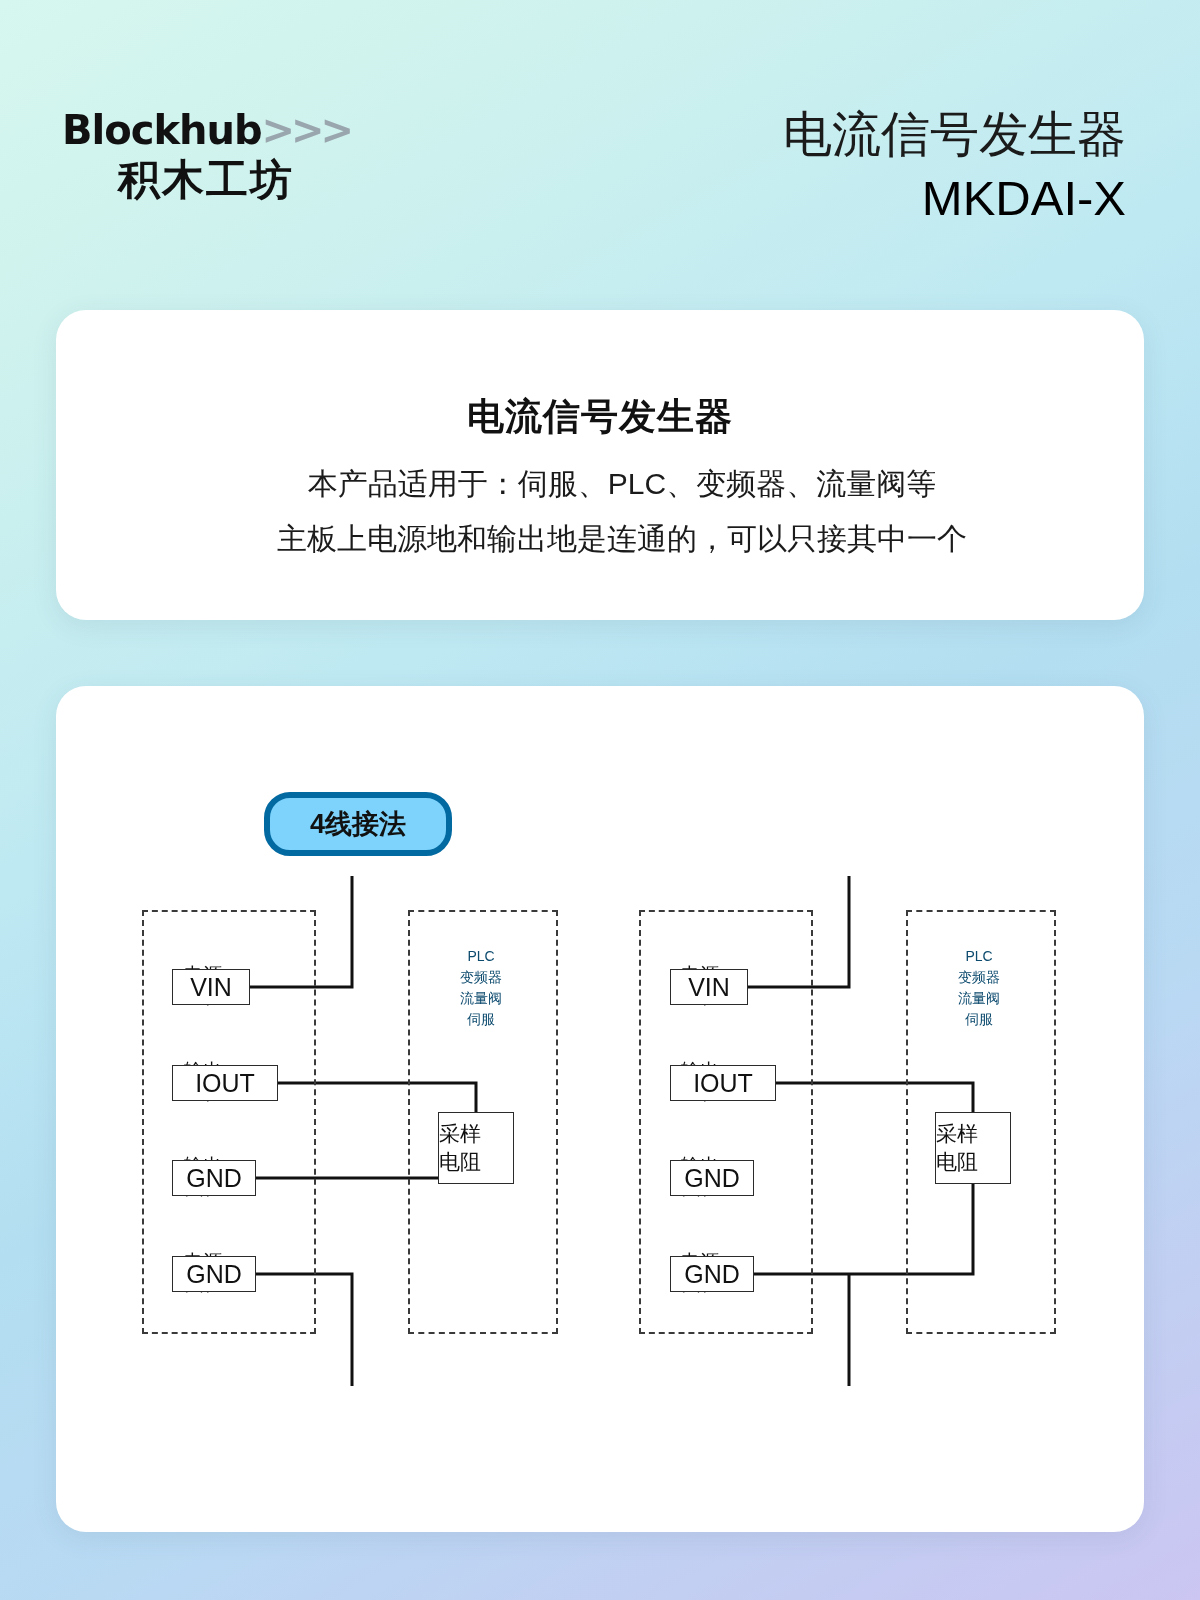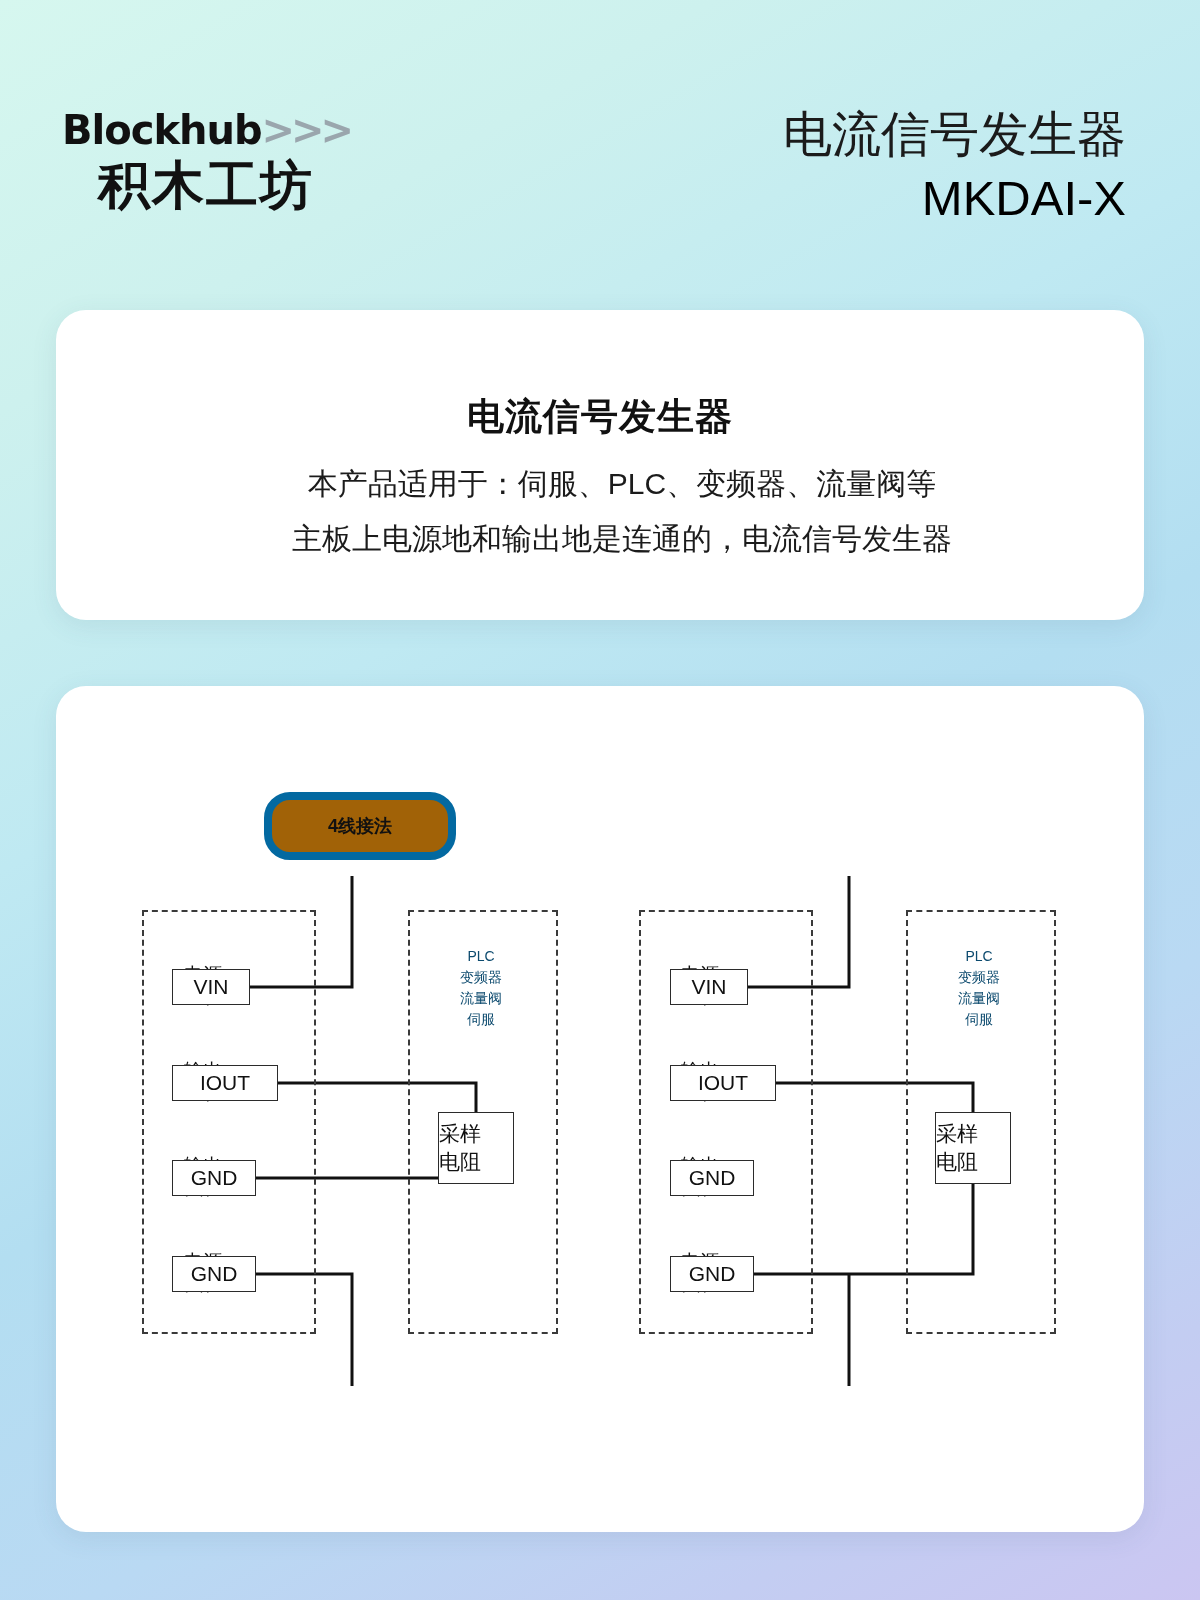--- a/index.html
+++ b/index.html
@@ -37,21 +37,21 @@
     color: #111;
     white-space: nowrap;
   }
   .brand-latin .chev {
     color: #9aa6ad;
     letter-spacing: -4px;
   }
   .brand-cn {
     font-family: "DejaVu Sans", sans-serif;
     font-weight: bold;
-    font-size: 52px;
+    font-size: 42px;
     letter-spacing: 2px;
     line-height: 1.05;
     margin-top: 8px;
     color: #111;
     white-space: nowrap;
   }
   .title-block {
     position: absolute;
     right: 74px;
     top: 106px;
@@ -105,25 +105,25 @@
   .card-diagram {
     left: 56px;
     top: 686px;
     width: 1088px;
     height: 846px;
   }
 
   
   .pill {
     position: absolute;
-    border: 8px solid #0369a1;
+    border: 6px solid #0369a1;
     border-radius: 26px;
-    background: #a16207;
+    background: #7dd3fc;
     font-weight: bold;
-    font-size: 18px;
+    font-size: 27px;
     display: flex;
     align-items: center;
     justify-content: center;
     height: 52px;
     width: 176px;
   }
   .pill-left  { left: 208px; top: 106px; }
   .pill-right { left: 704px; top: 106px; }
 
   
@@ -150,21 +150,21 @@
     text-align: right;
     font-size: 19px;
     line-height: 1.15;
     color: #111;
     width: 58px;
   }
   .term-box {
     position: absolute;
     border: 1.6px solid #2b2b2b;
     background: #fff;
-    font-size: 21px;
+    font-size: 25px;
     display: flex;
     align-items: center;
     justify-content: center;
     height: 36px;
     box-sizing: border-box;
   }
   .dev-text {
     position: absolute;
     text-align: center;
     font-size: 14px;
@@ -194,21 +194,21 @@
   </div>
   <div class="title-block">
     <div class="title-cn">电流信号发生器</div>
     <div class="title-model">MKDAI-X</div>
   </div>
 </div>
 
 <div class="card card-info">
   <div class="info-title">电流信号发生器</div>
   <div class="info-line">本产品适用于：伺服、PLC、变频器、流量阀等</div>
-  <div class="info-line second">主板上电源地和输出地是连通的，电流信号发生器</div>
+  <div class="info-line second">主板上电源地和输出地是连通的，可以只接其中一个</div>
 </div>
 
 <div class="card card-diagram">
   <div class="diagram">
 
     <div class="pill pill-left">4线接法</div>
 
     <svg class="svg-layer" width="1088" height="846" viewBox="0 0 1088 846">
       <g stroke="#111111" stroke-width="3" fill="none">
 

